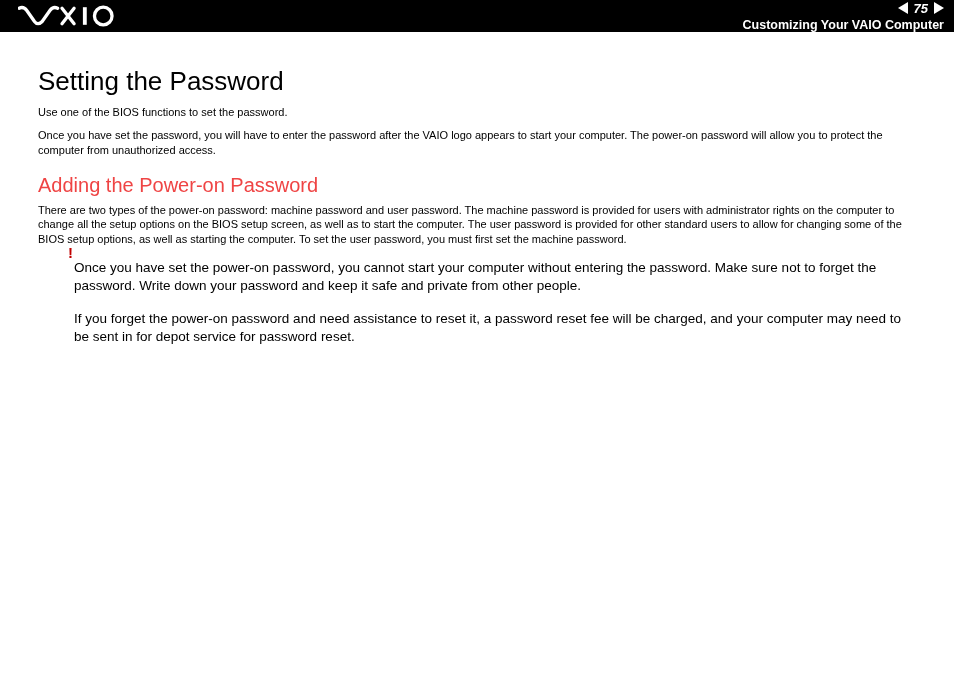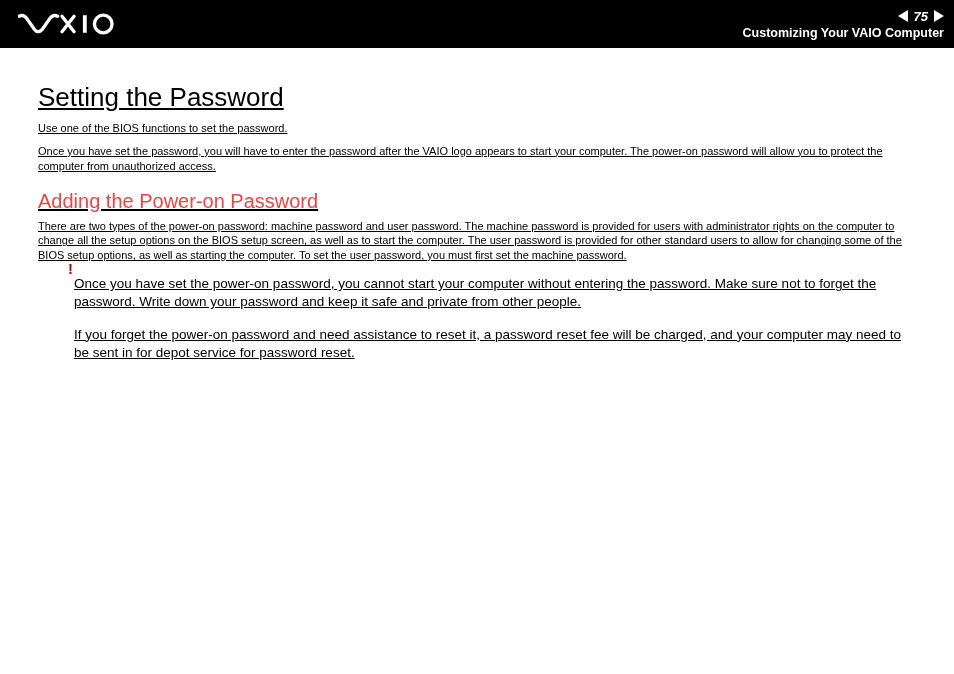--- a/index.html
+++ b/index.html
@@ -8,21 +8,21 @@
     width: 954px;
     height: 674px;
     font-family: Arial, Helvetica, sans-serif;
     background: #fff;
     color: #000;
     overflow: hidden;
   }
   .header {
     background: #000;
     color: #fff;
-    height: 48px;
+    height: 32px;
     display: flex;
     align-items: center;
     justify-content: space-between;
     padding: 0 10px 0 18px;
   }
   .logo {
     display: flex;
     align-items: center;
     height: 100%;
   }
@@ -58,21 +58,20 @@
     font-size: 13px;
     padding: 0 2px;
   }
   .breadcrumb {
     font-size: 12.5px;
     font-weight: bold;
     font-family: Arial, Helvetica, sans-serif;
   }
   .content {
     padding: 34px 48px 0 38px;
-    text-decoration: underline;
   }
   h1 {
     font-size: 26px;
     font-weight: 400;
     margin: 0 0 8px 0;
     letter-spacing: 0;
   }
   .para {
     font-size: 11px;
     line-height: 1.35;

